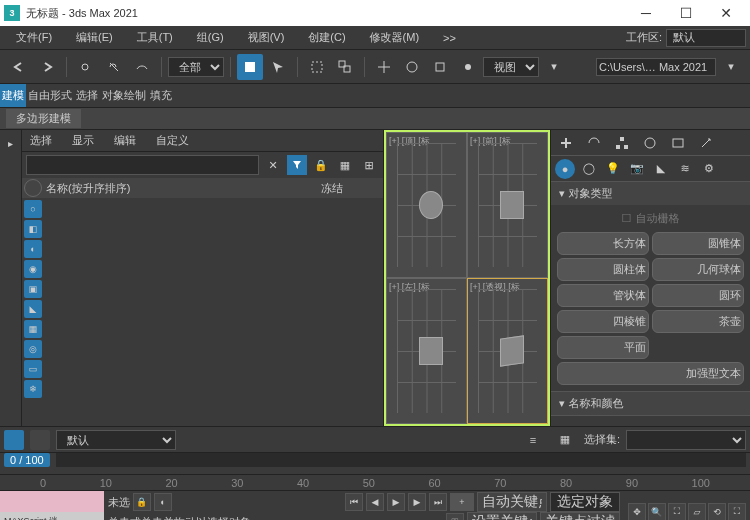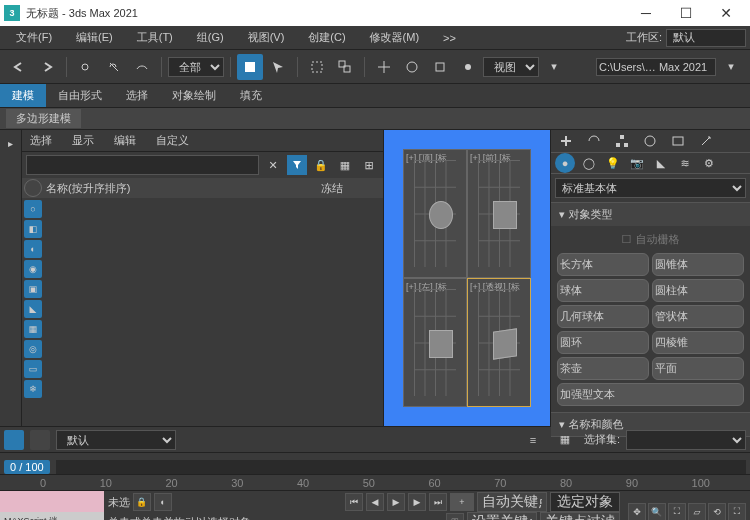--- a/index.html
+++ b/index.html
@@ -12,65 +12,65 @@
 .menubar .mitem{padding:0 12px;cursor:pointer}
 .menubar .ws{margin-left:auto;display:flex;align-items:center;gap:4px}
 .menubar .ws-input{background:#2a2a2a;border:1px solid #555;color:#ccc;padding:2px 6px;width:80px}
 .toolbar{height:34px;background:#3a3a3a;display:flex;align-items:center;padding:0 6px;gap:2px;border-bottom:1px solid #222}
 .tbtn{width:26px;height:26px;display:flex;align-items:center;justify-content:center;cursor:pointer;border-radius:2px}
 .tbtn.active{background:#2a7ab0}
 .tsep{width:1px;height:20px;background:#555;margin:0 4px}
 .tsel{background:#2a2a2a;border:1px solid #555;color:#ccc;padding:2px 6px}
 .path-input{background:#2a2a2a;border:1px solid #555;color:#ccc;padding:2px 2px;width:120px;margin-left:auto}
 .ribbon{height:24px;background:#3a3a3a;display:flex;align-items:center;border-bottom:1px solid #222}
-.ribbon .rtab{padding:4px 12px;cursor:pointer}
+.ribbon .rtab{padding:4px 2px;cursor:pointer}
 .ribbon .rtab.active{background:#2a7ab0;color:#fff}
 .subribbon{height:22px;background:#444;display:flex;align-items:center;padding:0 6px;border-bottom:1px solid #222}
 .subribbon .srtab{padding:2px 10px;background:#555;margin-right:2px;cursor:pointer}
 .main{display:flex;height:296px}
 .leftbar{width:22px;background:#3a3a3a;border-right:1px solid #222;display:flex;flex-direction:column;align-items:center;padding-top:4px;gap:2px}
 .leftbar .lbtn{width:18px;height:18px;display:flex;align-items:center;justify-content:center;cursor:pointer;font-size:10px}
 .scene-panel{width:362px;background:#3a3a3a;border-right:1px solid #222;display:flex;flex-direction:column}
 .scene-tabs{height:22px;display:flex;align-items:center;padding:0 4px;gap:12px;border-bottom:1px solid #222}
 .scene-tabs span{cursor:pointer;padding:2px 4px}
 .scene-search{height:26px;display:flex;align-items:center;padding:0 4px;gap:4px}
 .scene-search input{flex:1;background:#2a2a2a;border:1px solid #555;color:#ccc;padding:3px 6px}
 .scene-search .sbtn{width:20px;height:20px;display:flex;align-items:center;justify-content:center;cursor:pointer}
 .scene-header{height:20px;display:flex;align-items:center;background:#444;padding:0 2px}
 .scene-header .eye{width:18px;height:18px;border:1px solid #666;border-radius:50%;margin-right:4px}
 .scene-header .col1{flex:1}
 .scene-header .col2{width:60px}
 .scene-icons{width:22px;display:flex;flex-direction:column;gap:2px;padding:2px}
 .scene-icons .sicon{width:18px;height:18px;background:#2a7ab0;border-radius:2px;cursor:pointer;display:flex;align-items:center;justify-content:center;font-size:9px}
 .scene-body{flex:1;display:flex}
 .scene-list{flex:1;background:#3a3a3a}
-.viewports{flex:1;background:#3b82f6;display:grid;grid-template-columns:1fr 1fr;grid-template-rows:1fr 1fr;gap:0;padding:19px}
+.viewports{flex:1;background:#bef264;display:grid;grid-template-columns:1fr 1fr;grid-template-rows:1fr 1fr;gap:0;padding:2px}
 .viewport{background:#4a4a4a;position:relative;border:1px solid #666}
 .viewport.active{border:1px solid #d4a947}
 .viewport .vlabel{position:absolute;top:2px;left:2px;font-size:9px;color:#aaa}
 .viewport .grid{position:absolute;inset:10px;background:linear-gradient(#666 1px,transparent 1px) 0 0/100% 25%,linear-gradient(90deg,#666 1px,transparent 1px) 0 0/25% 100%}
 .viewport .obj{position:absolute;top:40%;left:40%;width:24px;height:28px;background:#888;border:1px solid #aaa}
 .cmdpanel{width:200px;background:#3a3a3a;border-left:1px solid #222;display:flex;flex-direction:column}
 .cmd-tabs{height:26px;display:flex;align-items:center;padding:0 4px;gap:6px;border-bottom:1px solid #555}
 .cmd-tabs .ctab{width:22px;height:22px;display:flex;align-items:center;justify-content:center;cursor:pointer}
 .cmd-subtabs{height:26px;display:flex;align-items:center;padding:0 4px;gap:4px;border-bottom:1px solid #555}
 .cmd-subtabs .cstab{width:20px;height:20px;display:flex;align-items:center;justify-content:center;cursor:pointer;border-radius:10px}
 .cmd-subtabs .cstab.active{background:#2a7ab0}
 .cmd-dd{padding:4px;border-bottom:1px solid #555}
 .cmd-dd select{width:100%;background:#2a2a2a;border:1px solid #555;color:#ccc;padding:2px}
 .rollout{border-bottom:1px solid #555}
 .rollout-head{padding:4px 8px;background:#444;cursor:pointer;display:flex;align-items:center;gap:4px}
 .rollout-body{padding:6px}
 .autogrid{display:flex;align-items:center;gap:4px;margin-bottom:6px;color:#777;justify-content:center}
 .objgrid{display:grid;grid-template-columns:1fr 1fr;gap:3px}
-.objbtn{background:#555;border:1px solid #666;color:#ccc;padding:3px 2px;text-align:left;cursor:pointer;border-radius:6px}
+.objbtn{background:#555;border:1px solid #666;color:#ccc;padding:3px 2px;text-align:right;cursor:pointer;border-radius:6px}
 .bottom-layer{height:26px;background:#3a3a3a;display:flex;align-items:center;padding:0 4px;gap:6px;border-top:1px solid #222}
 .layerbox{width:20px;height:20px;background:#2a7ab0;border-radius:2px}
 .layer-dd{background:#2a2a2a;border:1px solid #555;color:#ccc;padding:2px 6px;width:120px}
-.timeline{height:22px;background:#3a3a3a;display:flex;align-items:flex-end;padding:0 4px;border-top:1px solid #222}
+.timeline{height:22px;background:#3a3a3a;display:flex;align-items:flex-start;padding:0 4px;border-top:1px solid #222}
 .timeline .frame-ind{background:#2a7ab0;color:#fff;padding:1px 6px;border-radius:2px}
 .timeline .track{flex:1;height:14px;background:#2a2a2a;margin-left:6px;position:relative}
 .ruler{height:16px;background:#3a3a3a;display:flex;align-items:center;font-size:8px;color:#888;padding:0 40px;justify-content:space-between;border-top:1px solid #222}
 .status{height:42px;background:#3a3a3a;display:flex;border-top:1px solid #222}
 .status-left{width:104px;display:flex;flex-direction:column}
 .status-left .pink{flex:1;background:#e6b8c8}
 .status-left .script{flex:1;background:#ccc;color:#333;display:flex;align-items:center;padding:0 4px;font-size:9px;overflow:hidden}
 .status-mid{flex:1;display:flex;flex-direction:column;padding:2px 4px;gap:2px}
 .status-row{display:flex;align-items:center;gap:3px;height:18px}
 .status-row input{background:#2a2a2a;border:1px solid #555;color:#ccc;padding:1px 4px;width:60px;font-size:14px}
@@ -301,31 +301,27 @@
     </div>
     <div class="cmd-subtabs">
       <div class="cstab active">●</div>
       <div class="cstab">◯</div>
       <div class="cstab">💡</div>
       <div class="cstab">📷</div>
       <div class="cstab">◣</div>
       <div class="cstab">≋</div>
       <div class="cstab">⚙</div>
     </div>
-    <div class="cmd-dd">
-      <select><option>标准基本体</option></select>
-    </div>
     <div class="rollout">
       <div class="rollout-head">▾ <span>对象类型</span></div>
       <div class="rollout-body">
         <div class="autogrid">☐ <span>自动栅格</span></div>
         <div class="objgrid">
           <div class="objbtn">长方体</div>
           <div class="objbtn">圆锥体</div>
-          <div class="objbtn">球体</div>
           <div class="objbtn">圆柱体</div>
           <div class="objbtn">几何球体</div>
           <div class="objbtn">管状体</div>
           <div class="objbtn">圆环</div>
           <div class="objbtn">四棱锥</div>
           <div class="objbtn">茶壶</div>
           <div class="objbtn">平面</div>
           <div class="objbtn" style="grid-column:1/3">加强型文本</div>
         </div>
       </div>

